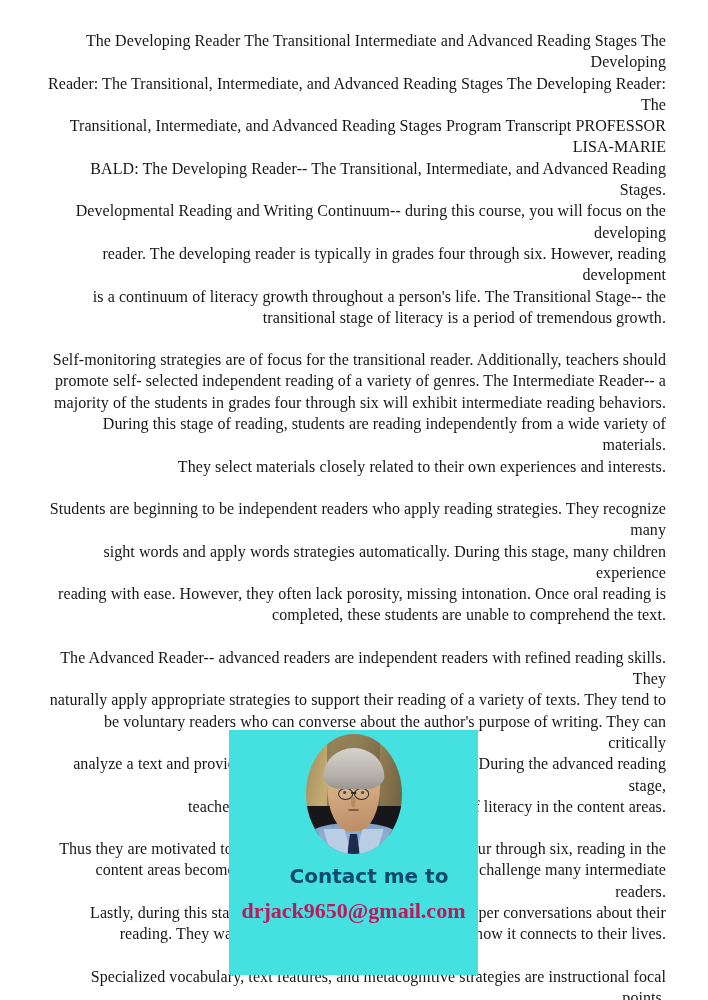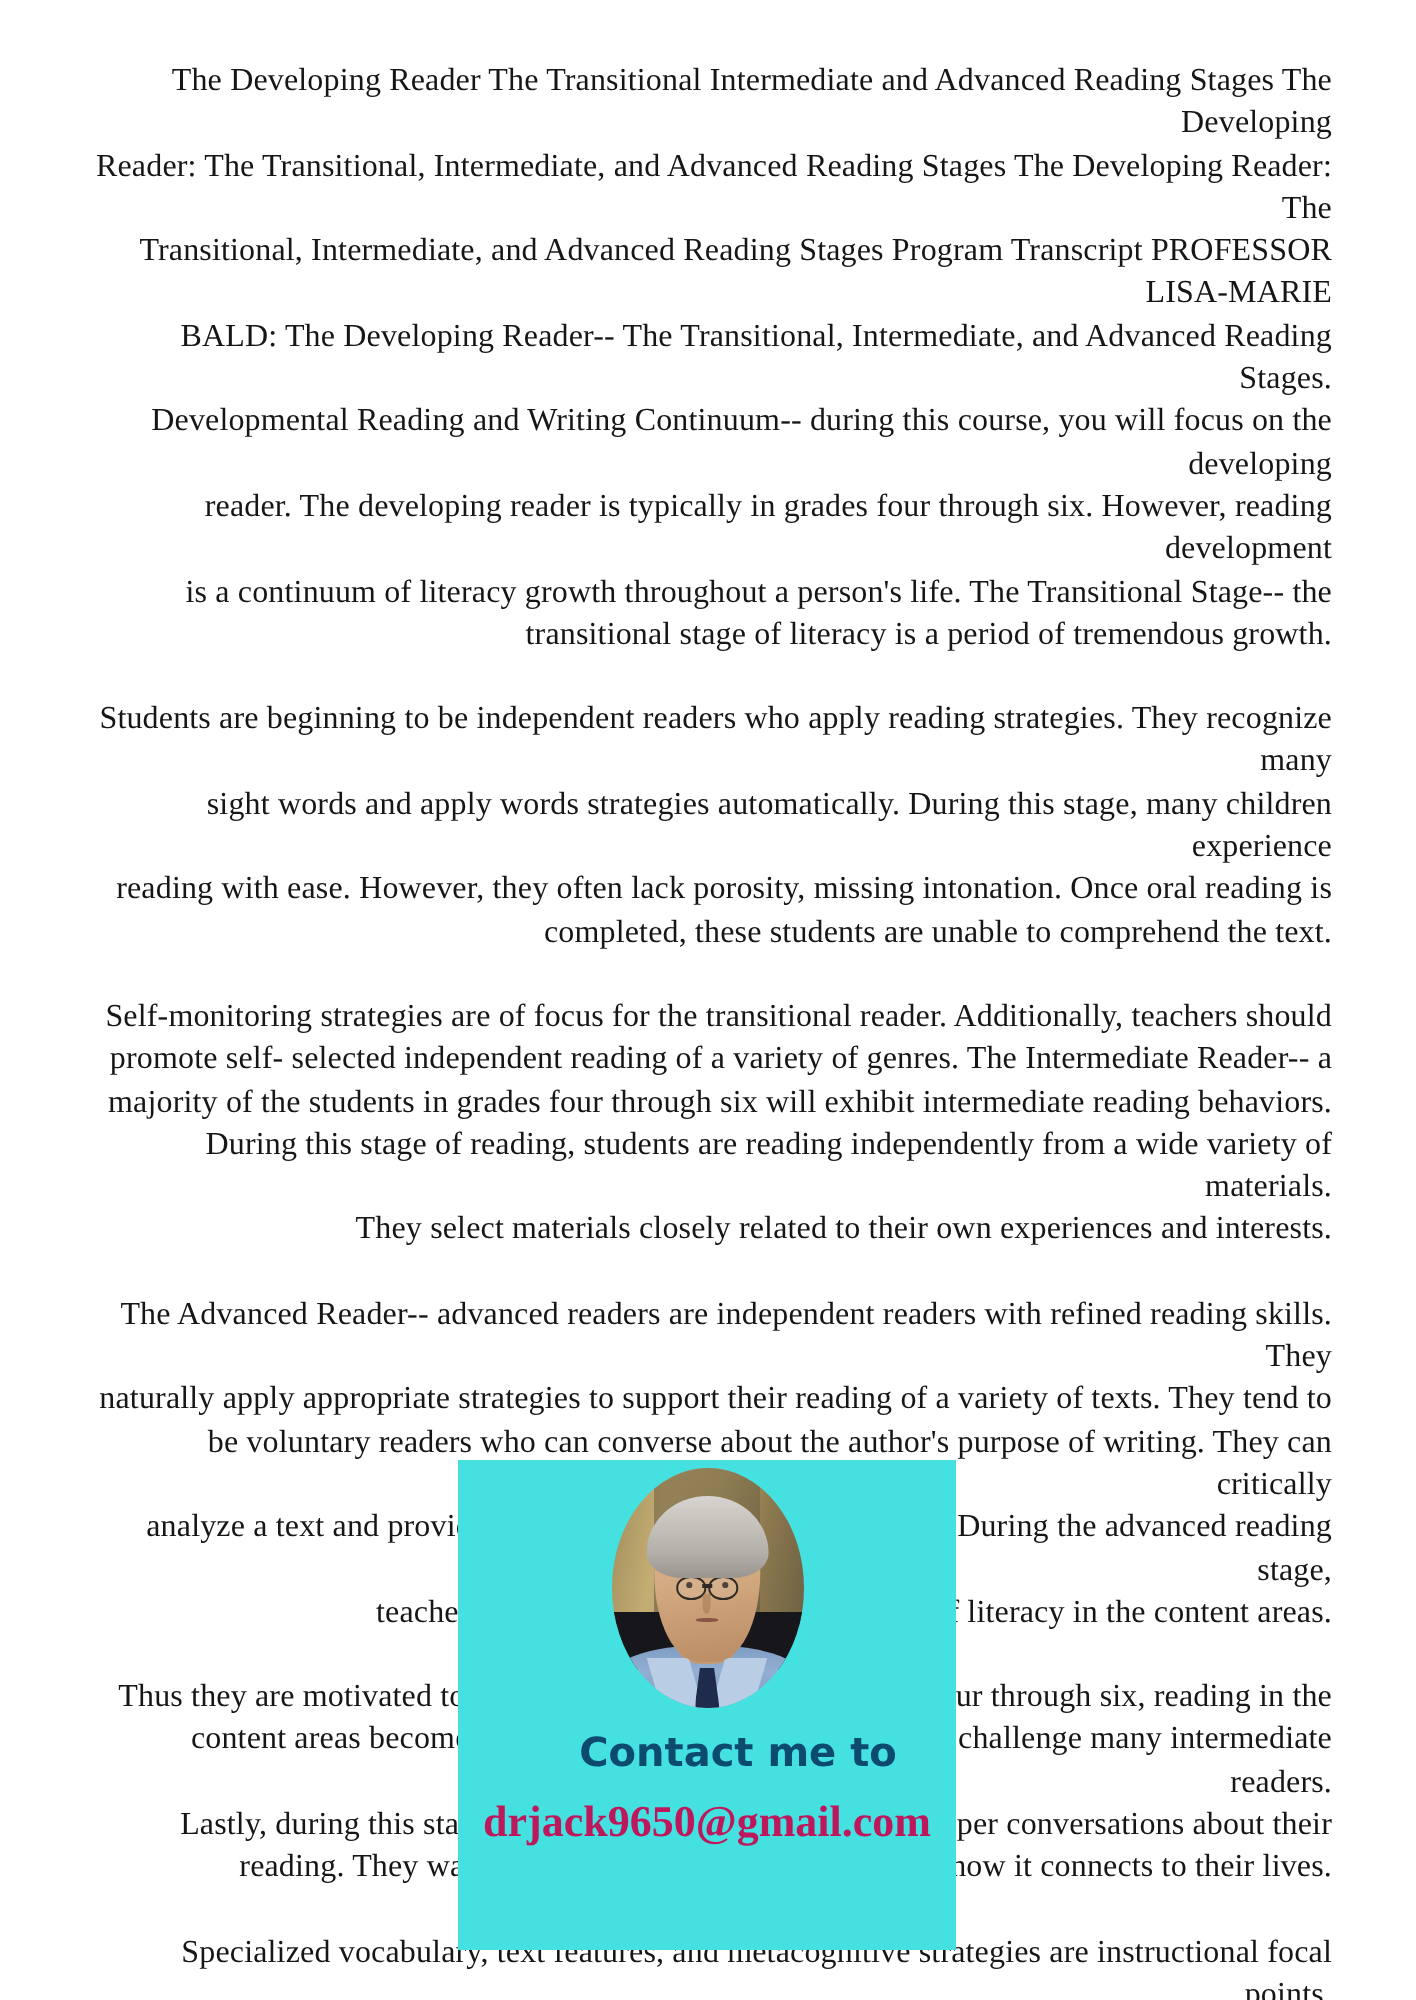--- a/index.html
+++ b/index.html
@@ -182,29 +182,29 @@
 
   <div id="doc-body">
     <p class="para">The Developing Reader The Transitional Intermediate and Advanced Reading Stages The Developing
 Reader: The Transitional, Intermediate, and Advanced Reading Stages The Developing Reader: The
 Transitional, Intermediate, and Advanced Reading Stages Program Transcript PROFESSOR LISA-MARIE
 BALD: The Developing Reader-- The Transitional, Intermediate, and Advanced Reading Stages.
 Developmental Reading and Writing Continuum-- during this course, you will focus on the developing
 reader. The developing reader is typically in grades four through six. However, reading development
 is a continuum of literacy growth throughout a person's life. The Transitional Stage-- the
 transitional stage of literacy is a period of tremendous growth.</p>
-    <p class="para">Students are beginning to be independent readers who apply reading strategies. They recognize many
-sight words and apply words strategies automatically. During this stage, many children experience
-reading with ease. However, they often lack porosity, missing intonation. Once oral reading is
-completed, these students are unable to comprehend the text.</p>
     <p class="para">Self-monitoring strategies are of focus for the transitional reader. Additionally, teachers should
 promote self- selected independent reading of a variety of genres. The Intermediate Reader-- a
 majority of the students in grades four through six will exhibit intermediate reading behaviors.
 During this stage of reading, students are reading independently from a wide variety of materials.
 They select materials closely related to their own experiences and interests.</p>
+    <p class="para">Students are beginning to be independent readers who apply reading strategies. They recognize many
+sight words and apply words strategies automatically. During this stage, many children experience
+reading with ease. However, they often lack porosity, missing intonation. Once oral reading is
+completed, these students are unable to comprehend the text.</p>
     <p class="para">The Advanced Reader-- advanced readers are independent readers with refined reading skills. They
 naturally apply appropriate strategies to support their reading of a variety of texts. They tend to
 be voluntary readers who can converse about the author's purpose of writing. They can critically
 analyze a text and provide evidence to support their positions. During the advanced reading stage,
 teachers should focus on direct instruction of literacy in the content areas.</p>
     <p class="para">Thus they are motivated to read for enjoyment. During grades four through six, reading in the
 content areas becomes prevalent. Content area reading can challenge many intermediate readers.
 Lastly, during this stage, children begin to participate in deeper conversations about their
 reading. They want to share what they are reading and how it connects to their lives.</p>
     <p class="para">Specialized vocabulary, text features, and metacognitive strategies are instructional focal points.

